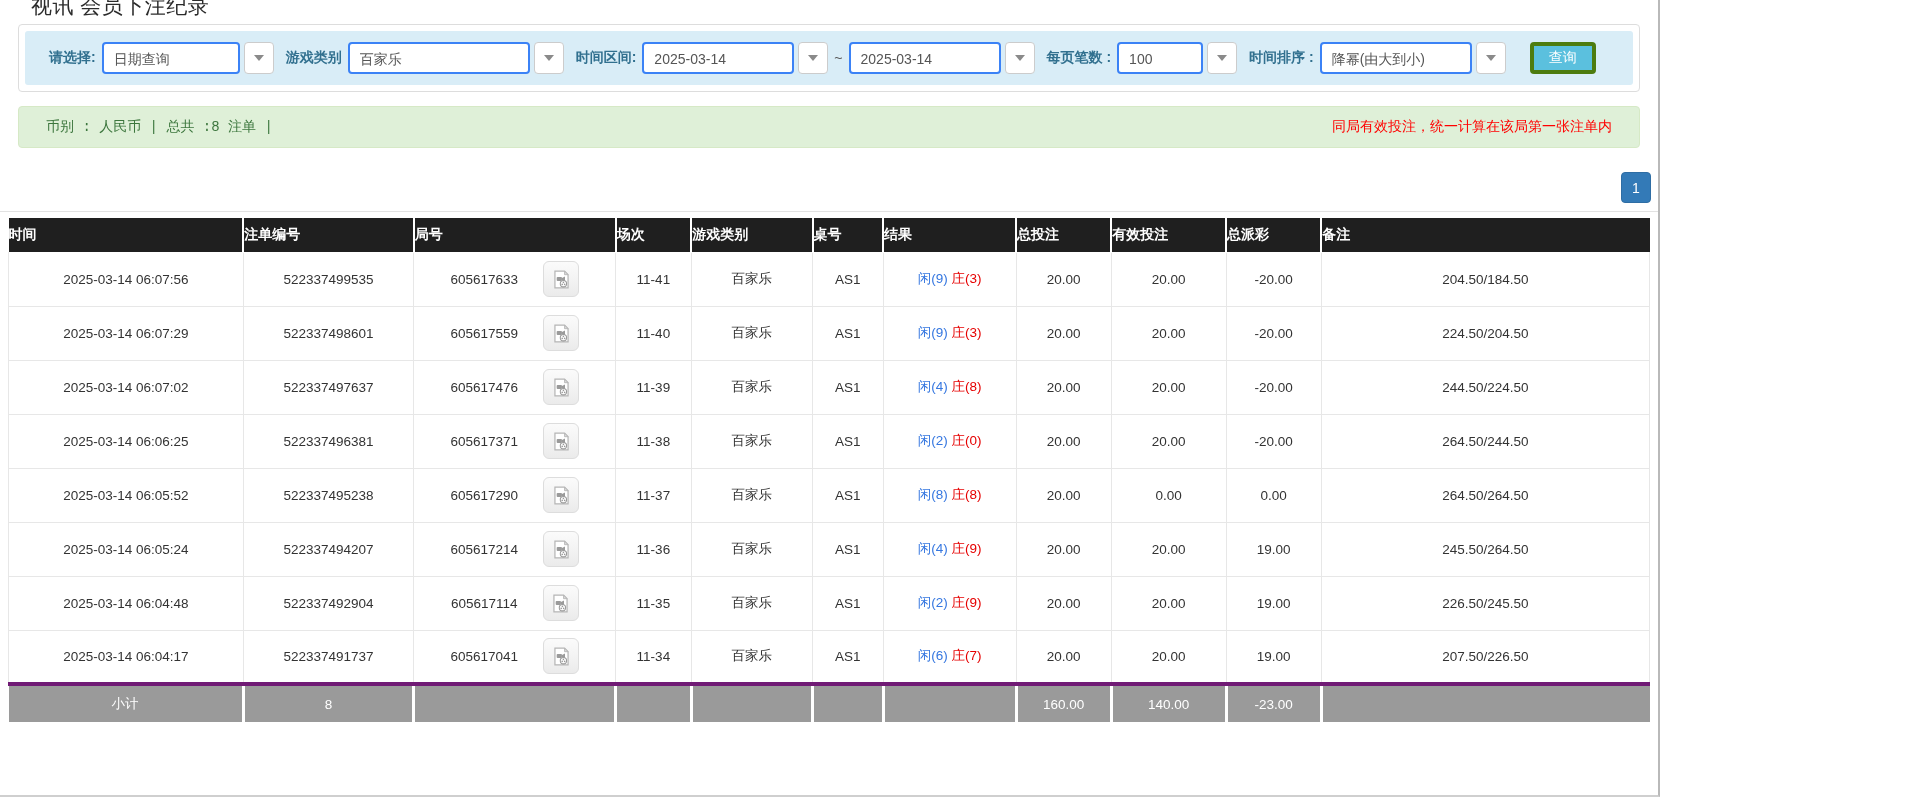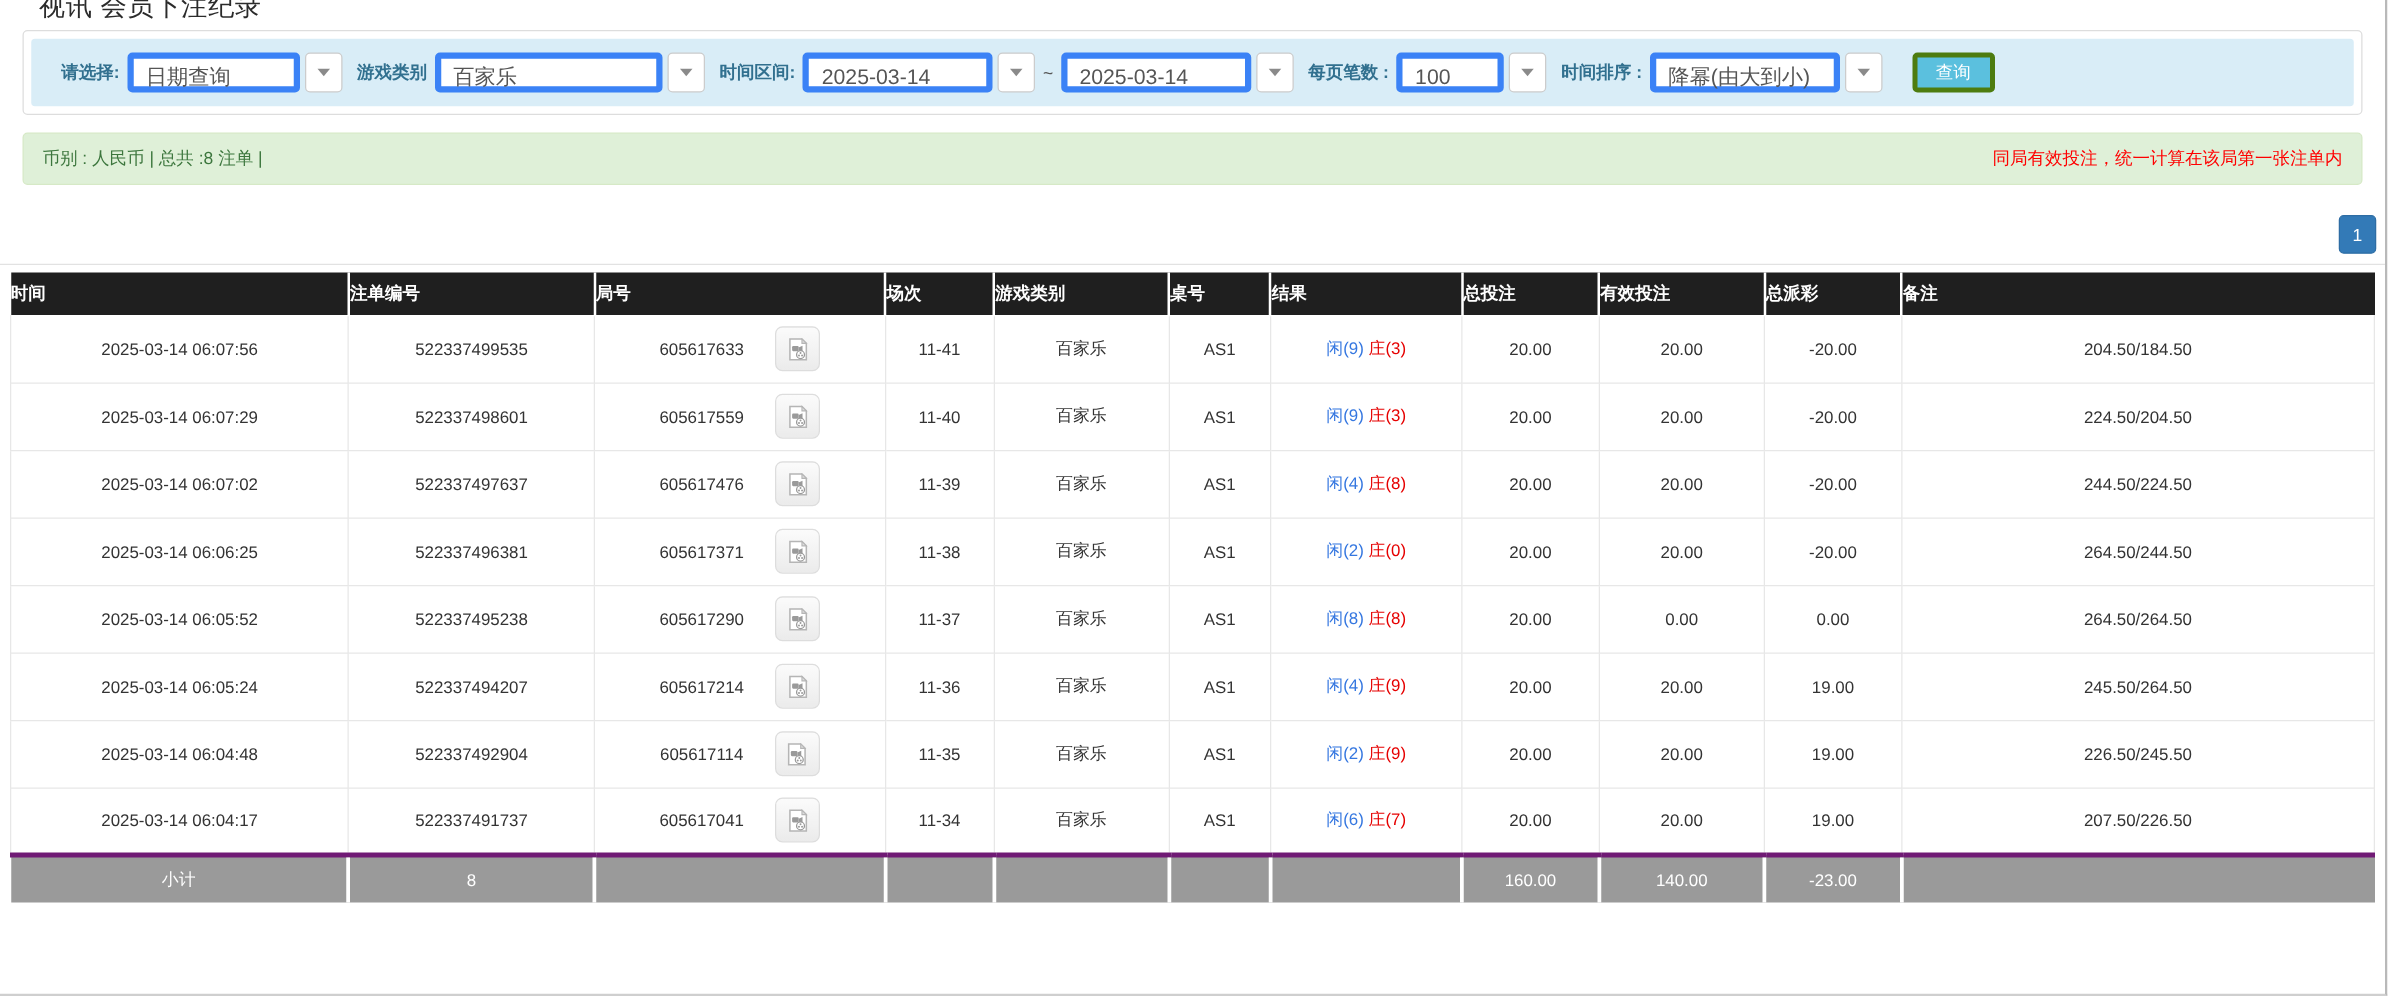--- a/index.html
+++ b/index.html
@@ -3,21 +3,21 @@
 <meta charset="utf-8">
 <style>
   * { box-sizing: border-box; margin: 0; padding: 0; }
   html,body { background:#fff; }
   body {
     width: 1910px; height: 797px;
     font-family: "Liberation Sans", "DejaVu Sans", sans-serif;
     color:#333; overflow:hidden;
   }
   .viewport {
-    width: 1910px; height: 797px;
+    width: 1660px; height: 797px;
     border-right: 2px solid #b9b9b9;
     border-bottom: 2px solid #cfcfcf;
     overflow: hidden;
   }
   
   .page-title {
     margin: -7px 0 0 31px;
     font-size: 21px; font-weight: 500; color:#2b2b2b;
     letter-spacing: 0.5px; line-height: 26px;
   }
@@ -31,23 +31,23 @@
     background:#d9edf7; border-radius: 3px;
     padding: 11px 12px 11px 24px;
     display:flex; align-items:center; white-space:nowrap;
   }
   .f-label {
     color:#31708f; font-weight:bold; font-size:14px;
     margin: 0 6px 0 12px;
   }
   .f-label.first { margin-left: 0; }
   .f-field {
-    background:#fff; border:5px solid #3b82f6; border-radius:4px;
+    background:#fff; border:2px solid #3b82f6; border-radius:4px;
     height:32px; line-height:30px; padding:0 10px;
-    font-size:17px; color:#555; display:inline-block;
+    font-size:14px; color:#555; display:inline-block;
   }
   .f-arrow {
     width:30px; height:32px; margin-left:4px;
     background:#fff; border:1px solid #ccc; border-radius:4px;
     display:inline-flex; align-items:center; justify-content:center;
     cursor:pointer;
   }
   .caret {
     width:0; height:0;
     border-left:5px solid transparent; border-right:5px solid transparent;
@@ -58,23 +58,24 @@
     margin-left: 24px;
     background:#5bc0de; border:4px solid #4d7c0f; color:#fff;
     border-radius:4px; height:32px; padding:0 15px;
     font-size:14px; cursor:pointer;
     font-family: Liberation Serif, serif;
   }
   
   .summary-bar {
     margin: 14px 18px 0 18px;
     background:#dff0d8; border:1px solid #d6e9c6; border-radius:4px;
-    padding: 11px 15px;
+    padding: 11px 27px;
     display:flex; justify-content:space-between; align-items:center;
     font-size:14px;
+    font-family:Liberation Mono, monospace;
   }
   .summary-left { color:#3c763d; }
   .summary-right { color:#ff0000; }
   
   .pager-row {
     margin: 24px 7px 0 8px;
     display:flex; justify-content:flex-end;
   }
   .page-btn {
     min-width:30px; height:31px;

